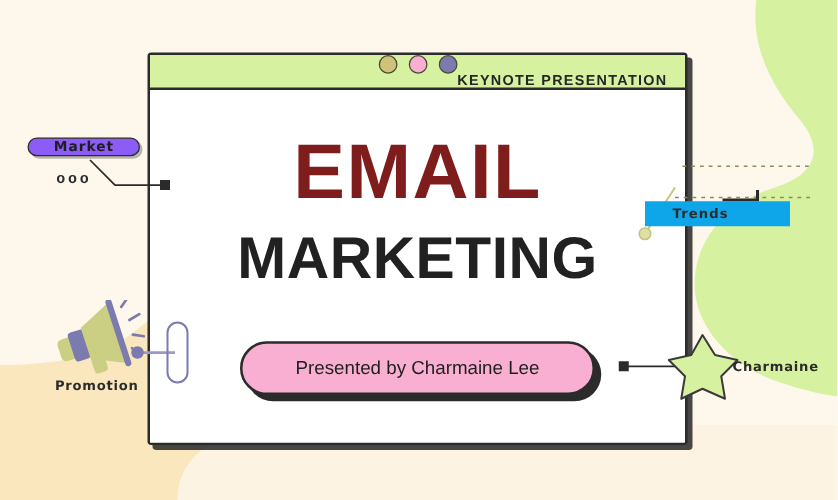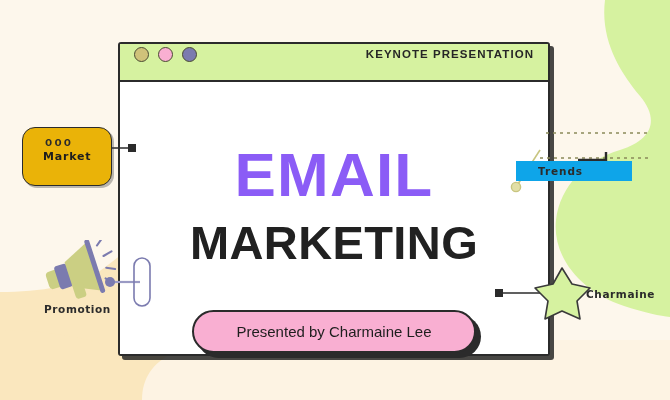--- a/index.html
+++ b/index.html
@@ -16,48 +16,49 @@
   
   .window{
     position:absolute;left:118px;top:42px;width:428px;height:310px;
     background:#FFFFFF;
     border:2px solid #2B2B2B;
     border-radius:3px;
     box-shadow:4px 4px 0 0 rgba(40,40,40,0.85);
     z-index:20;
   }
   .titlebar{
-    position:absolute;left:0;top:0;right:0;height:38px;
+    position:absolute;left:0;top:0;right:0;height:28px;
     background:#D6F2A0;
     border-bottom:2px solid #2B2B2B;
     display:flex;align-items:center;
     padding:0 14px 16px 14px;
     box-sizing:border-box;
+    flex-direction:column;
   }
   .dots{display:flex;align-items:center;gap:9px;}
   .dot{width:15px;height:15px;border-radius:50%;border:1.6px solid #4A4A33;box-sizing:border-box;}
   .dot.d1{background:#CFC27A;}
   .dot.d2{background:#F9AFD2;}
   .dot.d3{background:#7B7BAF;}
   .kp{
     margin-left:auto;
     font-size:11.5px;font-weight:700;letter-spacing:1.05px;color:#262626;
     font-family:"Liberation Sans", sans-serif;white-space:nowrap;
   }
 
   .window-body{
     position:absolute;left:0;top:38px;right:0;bottom:0;
     background:#FFFFFF;
     display:flex;flex-direction:column;align-items:center;
     justify-content:flex-start;
     padding-top:26px;box-sizing:border-box;
   }
   .title-main{
-    font-size:62px;font-weight:700;letter-spacing:1.2px;color:#8b5cf6;
-    line-height:0.98;font-family:"Liberation Sans", sans-serif;margin-top:37px;
+    font-size:62px;font-weight:700;letter-spacing:1.2px;color:#7f1d1d;
+    line-height:0.98;font-family:"Liberation Sans", sans-serif;
   }
   .title-sub{
     font-size:47px;font-weight:700;letter-spacing:0.4px;color:#212121;
     line-height:1.05;margin-top:12px;font-family:"Liberation Sans", sans-serif;
   }
 
   .presenter-wrap{position:relative;margin-top:43px;}
   .presenter{
     position:relative;
     background:#F9AFD2;
@@ -65,25 +66,25 @@
     border-radius:26px;
     padding:11px 42px;
     font-size:15px;font-weight:400;color:#1E1E1E;
     box-shadow:5px 5px 0 0 #2B2B2B;
     font-family:"Liberation Sans", sans-serif;
     white-space:nowrap;
   }
 
   
   .market-tag{
-    position:absolute;left:22px;top:127px;z-index:30;
-    background:#eab308;
+    position:absolute;left:22px;top:110px;z-index:30;
+    background:#8b5cf6;
     border:1.8px solid #2B2B2B;
     border-radius:13px;
-    padding:22px 20px;
+    padding:0 20px;
     font-size:11px;font-weight:700;color:#1E1E1E;letter-spacing:0.8px;
     font-family:"DejaVu Sans", sans-serif;
     box-shadow:2px 2px 0 0 rgba(60,60,60,0.35);
   }
   .ooo{
     position:absolute;left:45px;top:136px;z-index:30;
     font-size:12px;font-weight:700;color:#2B2B2B;letter-spacing:2.2px;
     font-family:Liberation Mono, monospace;
   }
 

